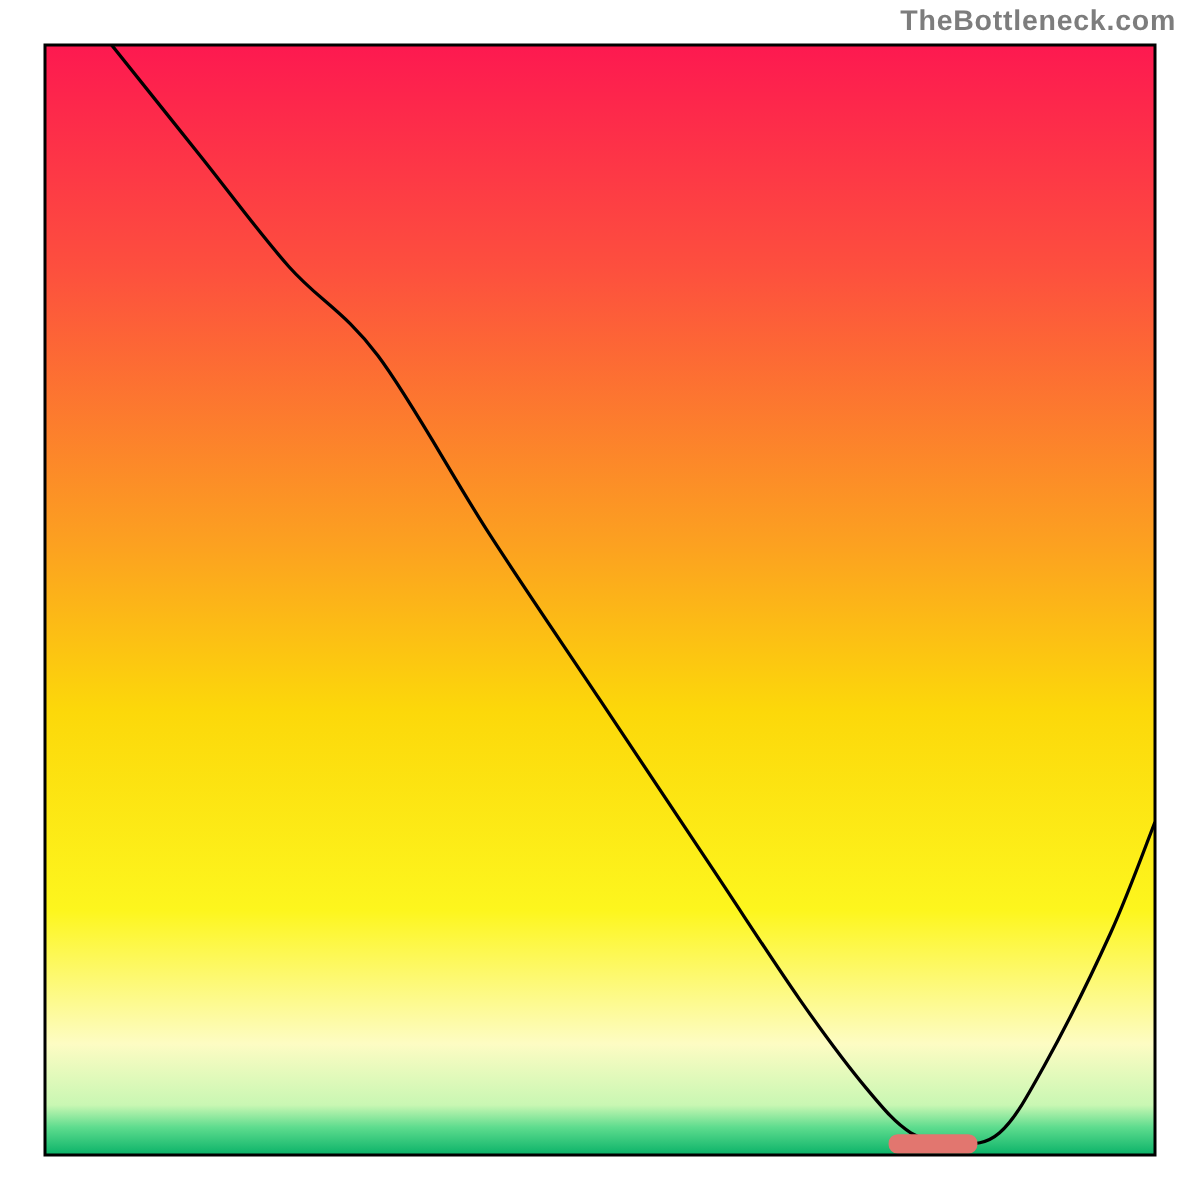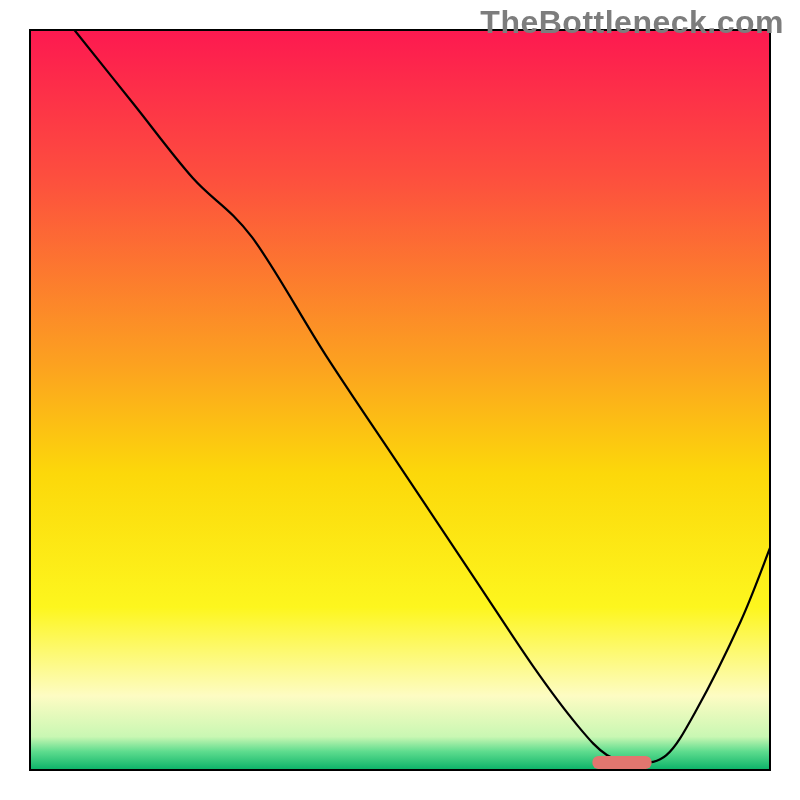--- a/index.html
+++ b/index.html
@@ -13,21 +13,21 @@
   }
   .stage {
     position: relative;
     width: 800px;
     height: 800px;
   }
   .watermark {
     position: absolute;
     top: 4px;
     right: 16px;
-    font-size: 32px;
+    font-size: 19px;
     font-weight: 600;
     color: #7d7d7d;
     letter-spacing: 0.5px;
     z-index: 5;
   }
   svg.plot {
     position: absolute;
     left: 0;
     top: 0;
     width: 800px;

